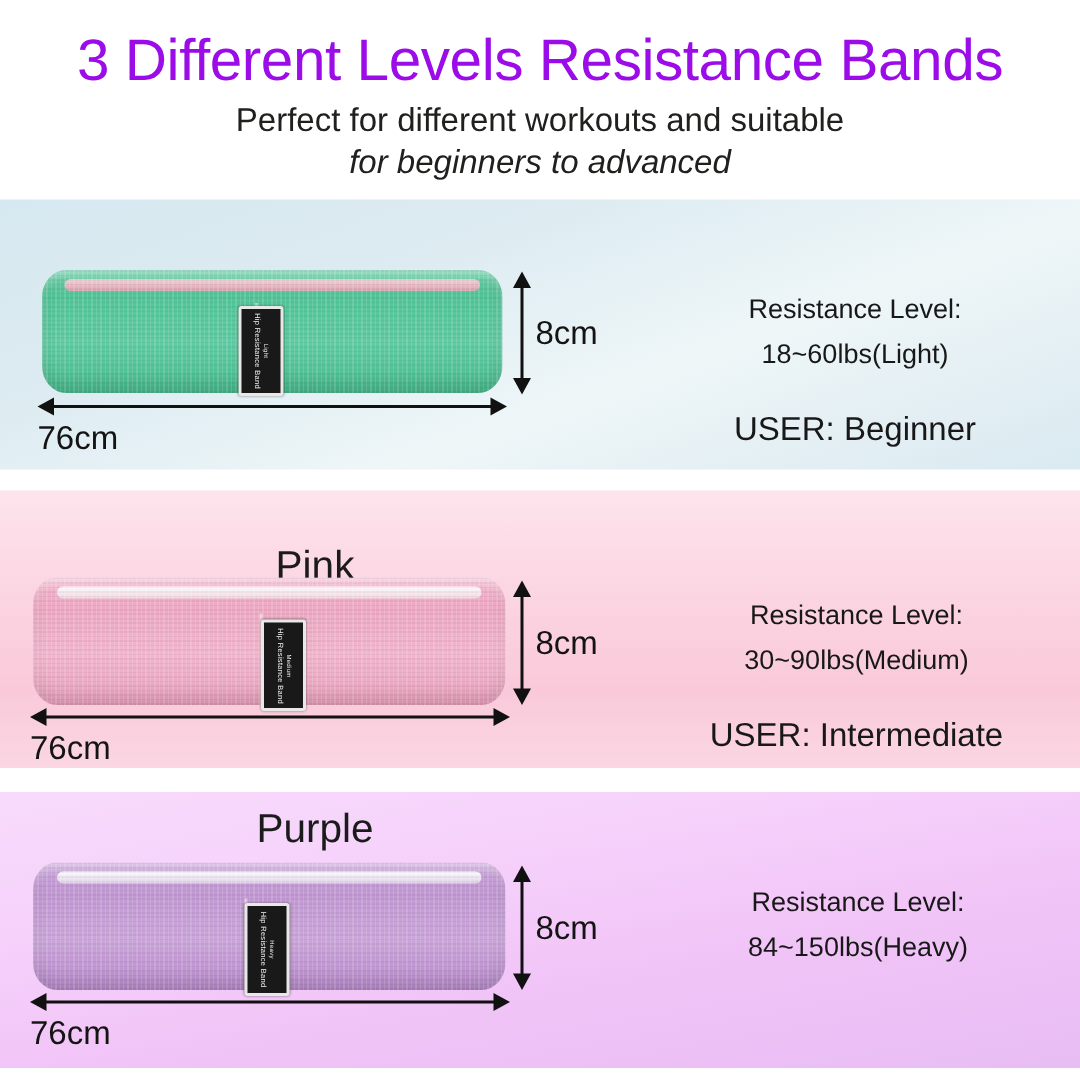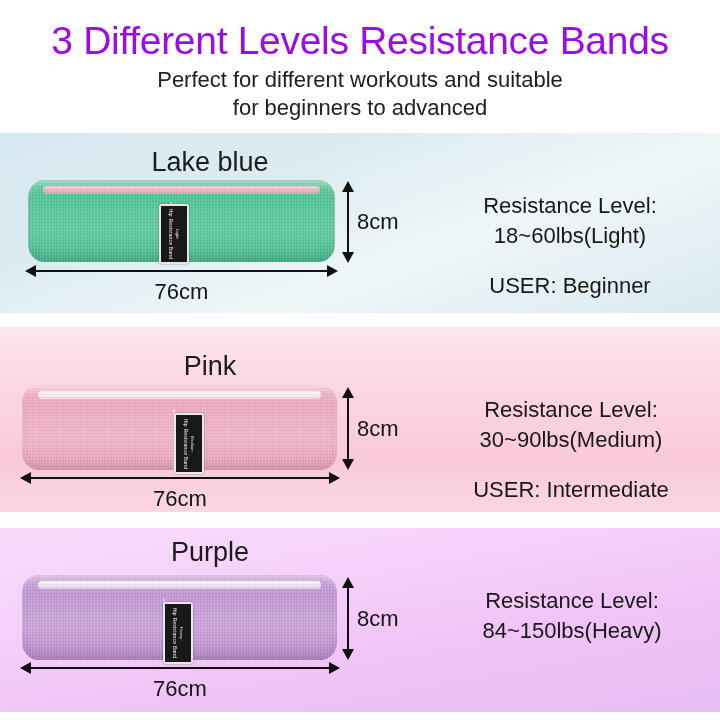--- a/index.html
+++ b/index.html
@@ -22,21 +22,21 @@
     color:#9b0ce8;
     letter-spacing:-0.3px;
     white-space:nowrap;
   }
   .subtitle{
     position:absolute;left:0;top:66px;width:720px;
     text-align:center;
     font-size:22px;line-height:28px;
     color:#20201f;
   }
-  .subtitle .l2{display:block;}
+  .subtitle .l2{display:block;font-style:italic;}
 
   
   .section{position:absolute;left:0;width:720px;overflow:hidden;}
   .sec1{top:133px;height:180px;background:linear-gradient(160deg,#d6e8f0 0%,#dcebf1 30%,#eef6f8 62%,#e2eef3 85%,#d9eaf1 100%);}
   .sec2{top:327px;height:185px;background:linear-gradient(180deg,#fde4ec 0%,#fbd2e0 45%,#f9c9da 72%,#fbd6e3 100%);}
   .sec3{top:528px;height:184px;background:linear-gradient(170deg,#f8dbfb 0%,#f6d2fb 30%,#f1c4f7 62%,#e8bdf4 100%);}
 
   
   .color-name{
     position:absolute;
@@ -111,59 +111,58 @@
   }
   .tag-inner .tag-level{display:block;font-size:4px;}
 
   
   .dim-h{position:absolute;height:14px;}
   .dim-h .line{position:absolute;left:7px;right:7px;top:6px;height:2px;background:#111;}
   .dim-h .ar-l,.dim-h .ar-r{position:absolute;top:1px;width:0;height:0;border-top:6px solid transparent;border-bottom:6px solid transparent;}
   .dim-h .ar-l{left:0;border-right:11px solid #111;}
   .dim-h .ar-r{right:0;border-left:11px solid #111;}
   .dim-h .dim-label{
-    position:absolute;left:0;width:100%;top:14px;text-align:center;
+    position:absolute;left:0;width:100%;top:14px;text-align:left;
     font-size:22px;line-height:28px;color:#141414;
   }
 
   .dim-v{position:absolute;width:14px;}
   .dim-v .line{position:absolute;top:7px;bottom:7px;left:6px;width:2px;background:#111;}
   .dim-v .ar-t,.dim-v .ar-b{position:absolute;left:1px;width:0;height:0;border-left:6px solid transparent;border-right:6px solid transparent;}
   .dim-v .ar-t{top:0;border-bottom:11px solid #111;}
   .dim-v .ar-b{bottom:0;border-top:11px solid #111;}
   .dim-v .dim-label{
     position:absolute;left:16px;top:50%;transform:translateY(-50%);
     font-size:22px;line-height:26px;color:#141414;white-space:nowrap;
   }
 
   
   .info{position:absolute;text-align:center;}
   .info .line{
-    font-size:22px;line-height:30px;color:#181818;white-space:nowrap;
+    font-size:18px;line-height:30px;color:#181818;white-space:nowrap;
   }
   .info .user{
     font-size:22px;line-height:30px;color:#181818;white-space:nowrap;margin-top:20px;
   }
 </style>
 </head>
 <body>
 
 <div class="page">
 
   <div class="header">
     <div class="title">3 Different Levels Resistance Bands</div>
     <div class="subtitle">
       <span class="l1">Perfect for different workouts and suitable</span>
       <span class="l2">for beginners to advanced</span>
     </div>
   </div>
 
   <div class="section sec1">
 
-    <div class="color-name" style="left:90px;top:13px;width:240px;">Lake blue</div>
 
     <div class="band-wrap" style="left:28px;top:47px;width:307px;height:82px;">
       <div class="band band-green"></div>
       <div class="band-lining lining-green"></div>
       <div class="weave"></div>
       <div class="seam" style="left:142px;top:22px;height:60px;"></div>
       <div class="tag" style="left:131px;top:24px;width:26px;height:56px;">
         <div class="tag-inner">
           <span class="tag-level">Light</span>
           <span>Hip Resistance Band</span>
@@ -187,21 +186,21 @@
 
     <div class="info" style="left:430px;top:58px;width:280px;">
       <div class="line">Resistance Level:</div>
       <div class="line">18~60lbs(Light)</div>
       <div class="user">USER: Beginner</div>
     </div>
   </div>
 
   <div class="section sec2">
 
-    <div class="color-name" style="left:90px;top:23px;width:240px;">Pink</div>
+    <div class="color-name" style="left:90px;top:34px;width:240px;">Pink</div>
 
     <div class="band-wrap" style="left:22px;top:58px;width:315px;height:85px;">
       <div class="band band-pink"></div>
       <div class="band-lining lining-pink"></div>
       <div class="weave"></div>
       <div class="seam" style="left:151px;top:24px;height:61px;"></div>
       <div class="tag" style="left:152px;top:28px;width:26px;height:57px;">
         <div class="tag-inner">
           <span class="tag-level">Medium</span>
           <span>Hip Resistance Band</span>

